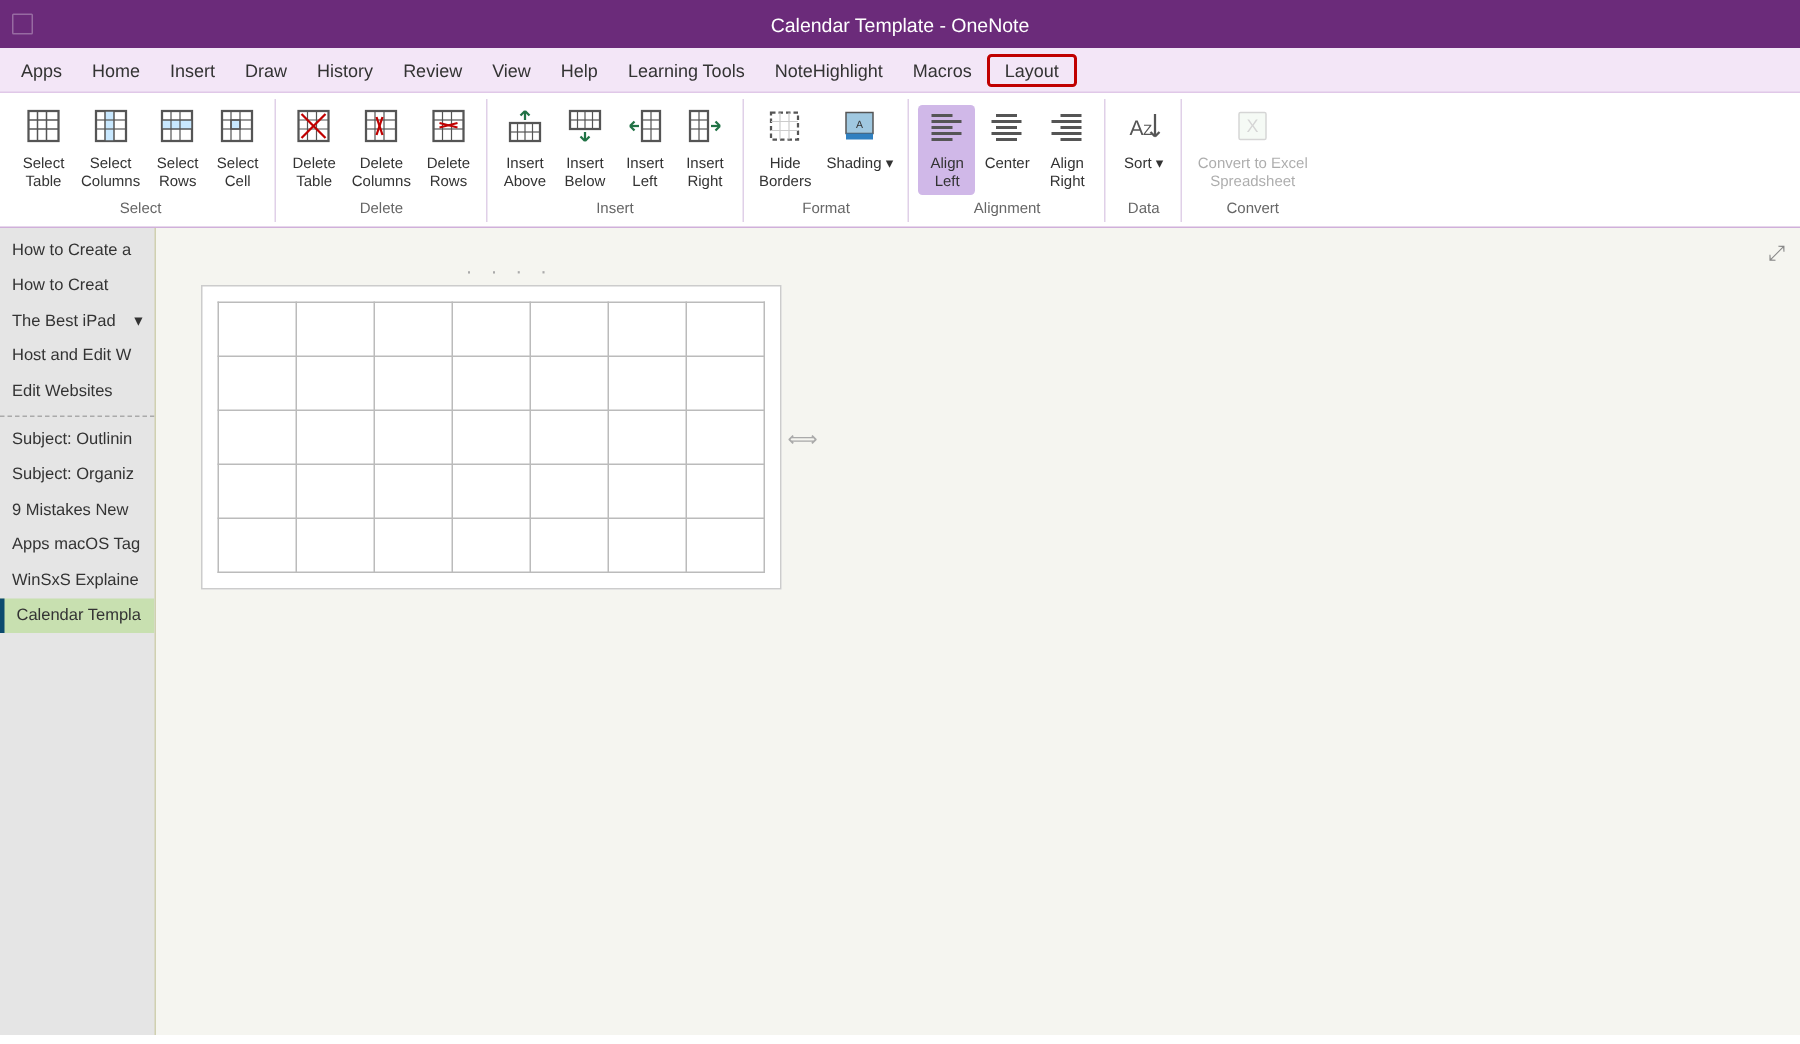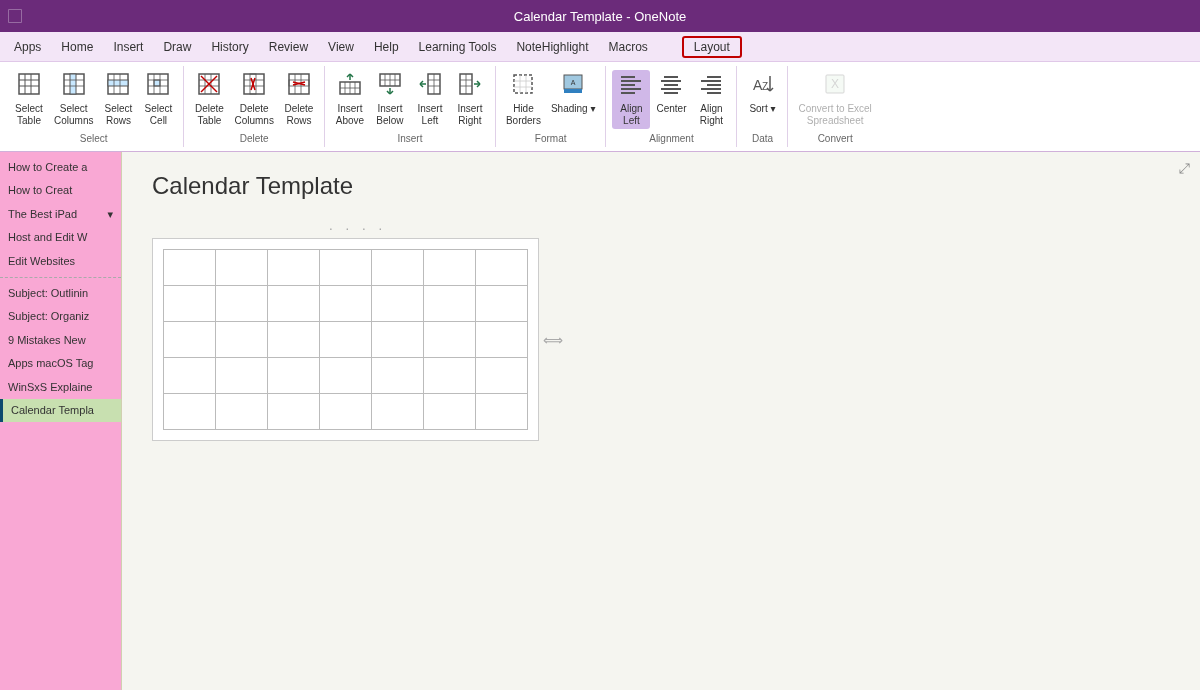--- a/index.html
+++ b/index.html
@@ -148,22 +148,22 @@
     }
 
     
     .app-body {
       display: flex;
       height: calc(696px - 32px - 30px - 96px);
     }
 
     
     .sidebar {
-      width: 122px;
-      background: #f9a8d4;
+      width: 104px;
+      background: #e5e5e5;
       border-right: 1px solid #d0d0b0;
       overflow-y: auto;
       padding: 4px 0;
     }
     .sidebar-item {
       padding: 4px 8px;
       font-size: 11px;
       color: #333;
       cursor: pointer;
       line-height: 1.4;
@@ -233,21 +233,21 @@
   <div class="menu-item">Home</div>
   <div class="menu-item">Insert</div>
   <div class="menu-item">Draw</div>
   <div class="menu-item">History</div>
   <div class="menu-item">Review</div>
   <div class="menu-item">View</div>
   <div class="menu-item">Help</div>
   <div class="menu-item">Learning Tools</div>
   <div class="menu-item">NoteHighlight</div>
   <div class="menu-item">Macros</div>
-  <div class="menu-item active-tab-outline" style="padding: 2px 10px; font-weight:500;margin-left:24px;">Layout</div>
+  <div class="menu-item active-tab-outline" style="padding: 2px 10px; font-weight:500;">Layout</div>
 </div>
 
 <div class="ribbon">
   <div class="ribbon-content">
 
     <div class="ribbon-group">
       <div class="ribbon-buttons">
         <button class="rb-btn">
           <span class="icon">
             <svg width="24" height="24" viewBox="0 0 24 24">
@@ -529,21 +529,20 @@
     <div style="border-top: 1px dashed #aaa; margin: 4px 0;"></div>
     <div class="sidebar-item">Subject: Outlinin</div>
     <div class="sidebar-item">Subject: Organiz</div>
     <div class="sidebar-item">9 Mistakes New</div>
     <div class="sidebar-item">Apps macOS Tag</div>
     <div class="sidebar-item">WinSxS Explaine</div>
     <div class="sidebar-item active">Calendar Templa</div>
   </div>
 
   <div class="main-content">
-    <div class="page-title">Calendar Template</div>
 
     <div style="position:relative; display:inline-block;">
       
       <div style="text-align:center; color:#aaa; font-size:14px; letter-spacing:4px; margin-bottom:2px;">· · · ·</div>
       
       <div style="display:flex; align-items:center;">
         <div class="table-container">
           <table class="cal-table">
             <tbody id="cal-tbody">
             <tr>

